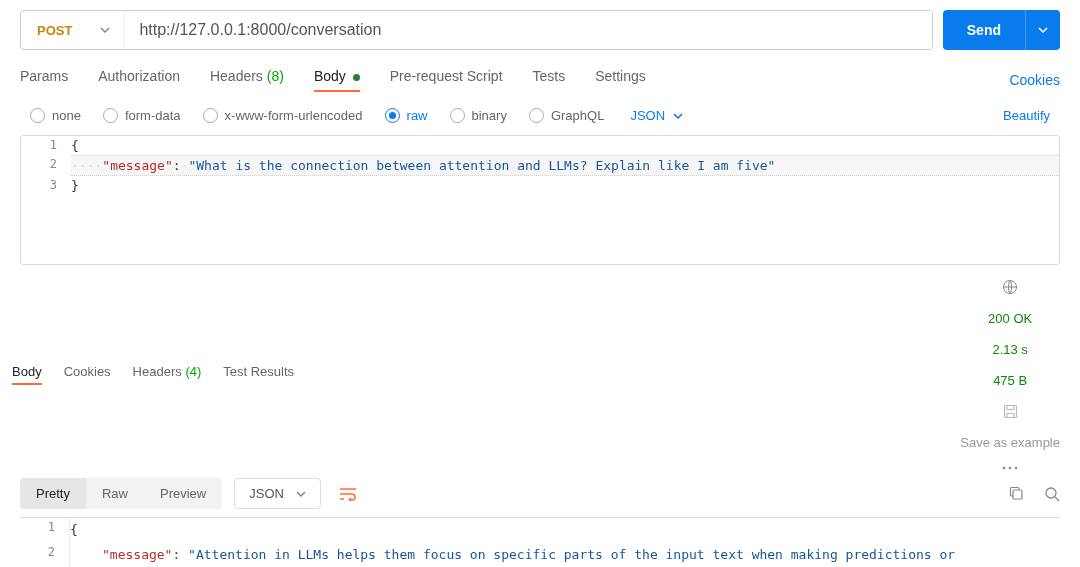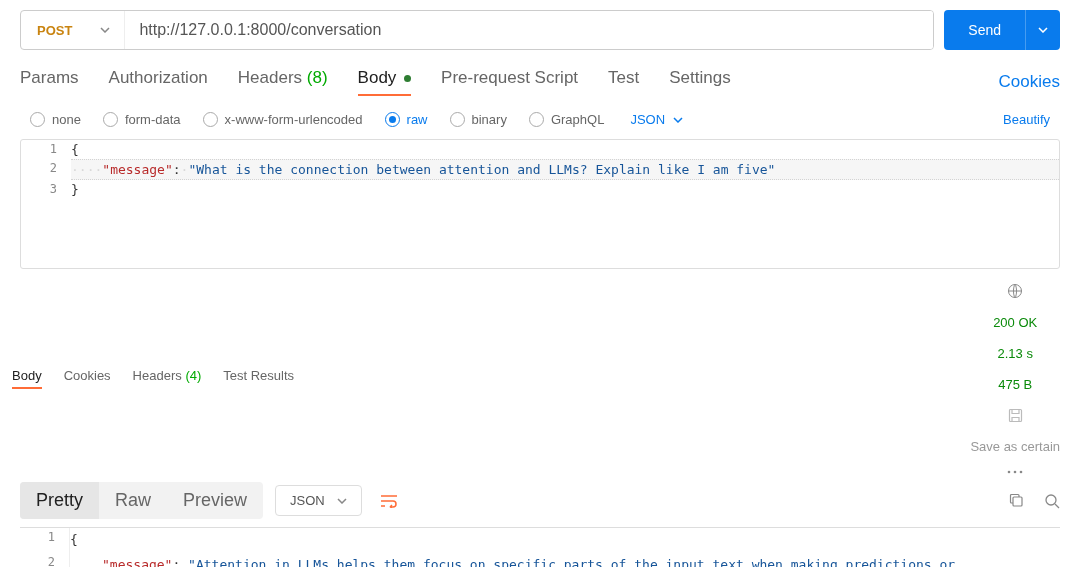--- a/index.html
+++ b/index.html
@@ -4,24 +4,24 @@
 <style>
 * { box-sizing: border-box; margin: 0; padding: 0; }
 body { font-family: -apple-system, BlinkMacSystemFont, "Segoe UI", sans-serif; font-size: 13px; color: #212121; background: #fff; width: 1080px; height: 567px; overflow: hidden; }
 
 .request-bar { display: flex; gap: 10px; padding: 10px 20px 0 20px; align-items: stretch; }
 .method-url { display: flex; flex: 1; border: 1px solid #ccc; border-radius: 4px; overflow: hidden; height: 40px; }
 .method-select { display: flex; align-items: center; padding: 0 14px 0 16px; gap: 28px; border-right: 1px solid #eee; font-weight: 600; color: #c98411; cursor: pointer; }
 .method-select .chev { color: #888; }
 .url-input { flex: 1; border: none; outline: none; padding: 0 14px; font-size: 16px; color: #555; }
 .send-group { display: flex; }
-.send-btn { background: #097bed; color: #fff; border: none; padding: 0 24px; font-size: 14px; font-weight: 400; border-radius: 4px 0 0 4px; cursor: pointer; height: 40px; }
+.send-btn { background: #097bed; color: #fff; border: none; padding: 0 24px; font-size: 14px; font-weight: 700; border-radius: 4px 0 0 4px; cursor: pointer; height: 40px; }
 .send-caret { background: #097bed; color: #fff; border: none; border-left: 1px solid rgba(255,255,255,.25); padding: 0 12px; border-radius: 0 4px 4px 0; cursor: pointer; height: 40px; display: flex; align-items: center; }
 
-.tabs-row { display: flex; align-items: center; padding: 18px 20px 10px 20px; gap: 30px; font-size: 17px; color: #666; }
+.tabs-row { display: flex; align-items: center; padding: 18px 20px 10px 20px; gap: 30px; font-size: 14px; color: #666; }
 .tab { cursor: pointer; position: relative; padding-bottom: 8px; }
 .tab.active { color: #212121; font-weight: 500; }
 .tab.active::after { content: ""; position: absolute; left: 0; right: 0; bottom: 0; height: 2px; background: #ff6c37; }
 .badge-green { color: #0a0; }
 .dot { display: inline-block; width: 7px; height: 7px; border-radius: 50%; background: #2e7d32; margin-left: 3px; vertical-align: middle; }
 .spacer { flex: 1; }
 .link-blue { color: #097bed; cursor: pointer; }
 
 .body-type-row { display: flex; align-items: flex-end; gap: 22px; padding: 6px 30px 12px 30px; font-size: 13px; color: #666; }
 .radio { display: flex; align-items: center; gap: 7px; cursor: pointer; }
@@ -43,21 +43,21 @@
 
 .response-tabs { display: flex; align-items: center; padding: 14px 20px 8px 12px; gap: 22px; font-size: 13px; color: #666; }
 .response-tabs .tab { padding-bottom: 6px; }
 .status-seg { display: flex; align-items: center; gap: 16px; color: #666; flex-direction: column; }
 .status-code { color: #0a8a0a; }
 .icon-btn { cursor: pointer; color: #888; display: inline-flex; }
 .grey-text { color: #999; }
 
 .view-row { display: flex; align-items: center; gap: 0; padding: 0 20px 8px 20px; }
 .seg-group { display: flex; background: #f2f2f2; border-radius: 4px; overflow: hidden; }
-.seg { padding: 8px 16px; cursor: pointer; color: #666; font-size: 18px; text-align: right; }
+.seg { padding: 8px 16px; cursor: pointer; color: #666; font-size: 13px; text-align: right; }
 .seg.active { background: #e6e6e6; color: #212121; font-weight: 500; }
 .fmt-select { margin-left: 12px; display: flex; align-items: center; gap: 12px; padding: 7px 14px; border: 1px solid #ddd; border-radius: 4px; color: #555; cursor: pointer; font-size: 13px; }
 .wrap-btn { margin-left: 12px; cursor: pointer; color: #ff6c37; padding: 6px; }
 .right-tools { margin-left: auto; display: flex; gap: 20px; }
 
 .response-editor { border-top: 1px solid #ddd; margin: 0 20px; font-family: Menlo, Consolas, monospace; font-size: 13px; }
 .response-editor .code { white-space: pre-wrap; padding-right: 20px; line-height: 1.6; }
 .response-editor .gutter { border-right: 1px solid #eee; }
 .indent { display: inline-block; width: 32px; }
 svg { display: block; }
@@ -92,21 +92,21 @@
   <span class="tab">Authorization</span>
   <span class="tab">
     <span>Headers</span>
     <span class="badge-green">(8)</span>
   </span>
   <span class="tab active">
     <span>Body</span>
     <span class="dot"></span>
   </span>
   <span class="tab">Pre-request Script</span>
-  <span class="tab">Test</span>
+  <span class="tab">Tests</span>
   <span class="tab">Settings</span>
   <span class="spacer"></span>
   <span class="link-blue">Cookies</span>
 </div>
 
 <div class="body-type-row">
   <label class="radio">
       <span class="radio-circle"></span>
       <span>none</span>
     </label>
@@ -173,21 +173,21 @@
     </span>
     <span class="status-code">200 OK</span>
     <span class="status-code">2.13 s</span>
     <span class="status-code">475 B</span>
     <span class="icon-btn">
       <svg width="15" height="15" viewBox="0 0 15 15" fill="none" stroke="#bbb" stroke-width="1.2">
           <rect x="1.5" y="1.5" width="12" height="12" rx="1"></rect>
           <path d="M4 1.5v4h7v-4M4 13.5v-4h7v4"></path>
         </svg>
     </span>
-    <span class="grey-text">Save as certain</span>
+    <span class="grey-text">Save as example</span>
     <span class="icon-btn">
       <svg width="16" height="4" viewBox="0 0 16 4">
           <circle cx="2" cy="2" r="1.3" fill="#888"></circle>
           <circle cx="8" cy="2" r="1.3" fill="#888"></circle>
           <circle cx="14" cy="2" r="1.3" fill="#888"></circle>
         </svg>
     </span>
   </div>
 </div>
 

